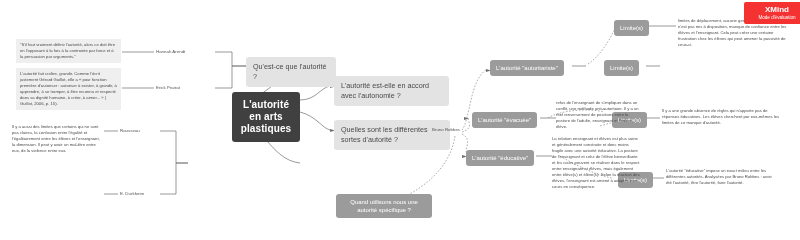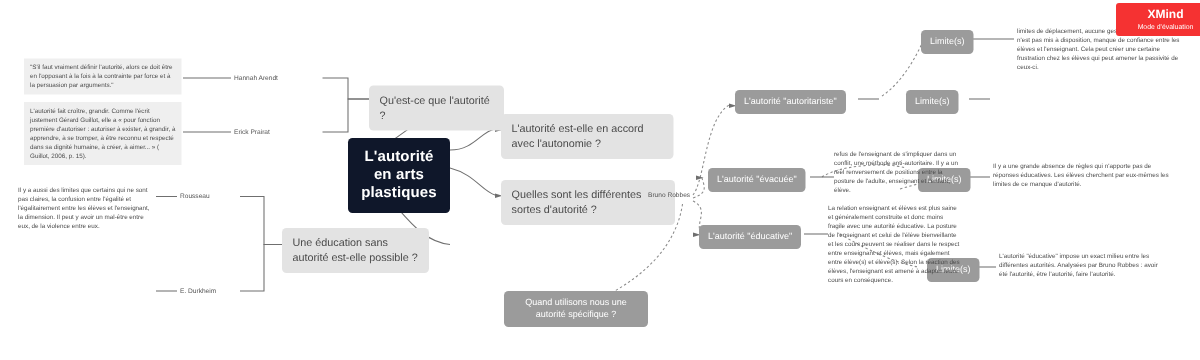--- a/index.html
+++ b/index.html
@@ -11,21 +11,21 @@
     position:relative;
     color:#3b3b3b;
   }
   #canvas{position:absolute;left:0;top:0;width:800px;height:222px;}
   #wires{position:absolute;left:0;top:0;width:800px;height:222px;pointer-events:none;}
 
   .node{position:absolute;box-sizing:border-box;}
 
   
   .central{
-    background:#0f172a;
+    background:#404040;
     color:#ffffff;
     font-size:10px;
     font-weight:bold;
     line-height:12px;
     text-align:center;
     border-radius:3px;
     padding:7px 8px;
     letter-spacing:.1px;
   }
 
@@ -151,21 +151,20 @@
   <div class="node qbox" style="left:246px;top:57px;width:90px;">Qu'est-ce que l'autorité ?</div>
 
   <div class="author" style="left:156px;top:49px;">Hannah Arendt</div>
 
   <div class="author" style="left:156px;top:85px;">Erick Prairat</div>
 
   <div class="para" style="left:16px;top:39px;width:105px;">"S'il faut vraiment définir l'autorité, alors ce doit être en l'opposant à la fois à la contrainte par force et à la persuasion par arguments."</div>
 
   <div class="para" style="left:16px;top:68px;width:105px;">L'autorité fait croître, grandir. Comme l'écrit justement Gérard Guillot, elle a « pour fonction première d'autoriser : autoriser à exister, à grandir, à apprendre, à se tromper, à être reconnu et respecté dans sa dignité humaine, à créer, à aimer... » ( Guillot, 2006, p. 15).</div>
 
-  <div class="node qbox" style="left:188px;top:152px;width:98px;">Une éducation sans autorité est-elle possible ?</div>
 
   <div class="author" style="left:120px;top:128px;">Rousseau</div>
 
   <div class="author" style="left:120px;top:191px;">E. Durkheim</div>
 
   <div class="para plain" style="left:12px;top:124px;width:90px;">Il y a aussi des limites que certains qui ne sont pas claires, la confusion entre l'égalité et l'égalitairement entre les élèves et l'enseignant, la dimension. Il peut y avoir un mal-être entre eux, de la violence entre eux.</div>
 
   <div class="node qbox" style="left:334px;top:76px;width:115px;">L'autorité est-elle en accord avec l'autonomie ?</div>
 
   <div class="node qbox" style="left:334px;top:120px;width:116px;">Quelles sont les différentes sortes d'autorité ?</div>

